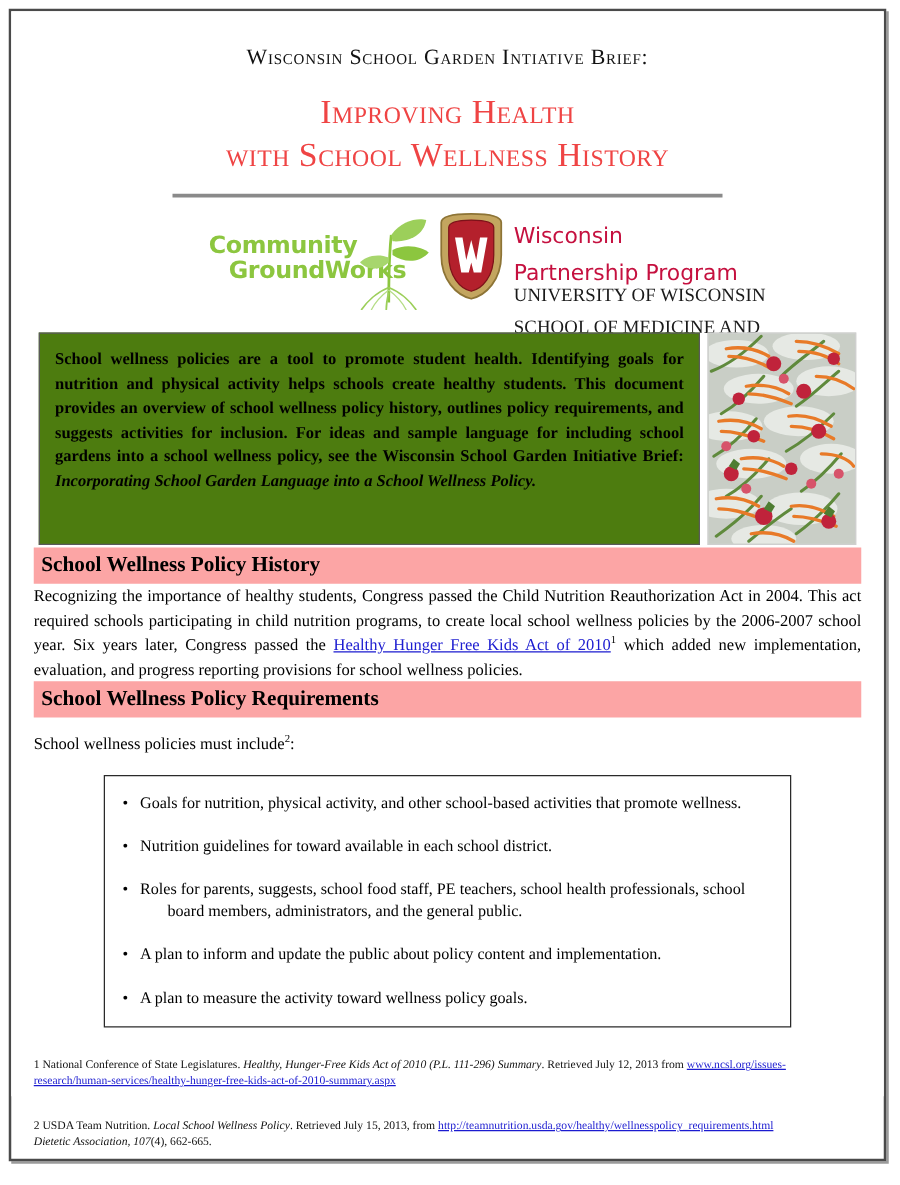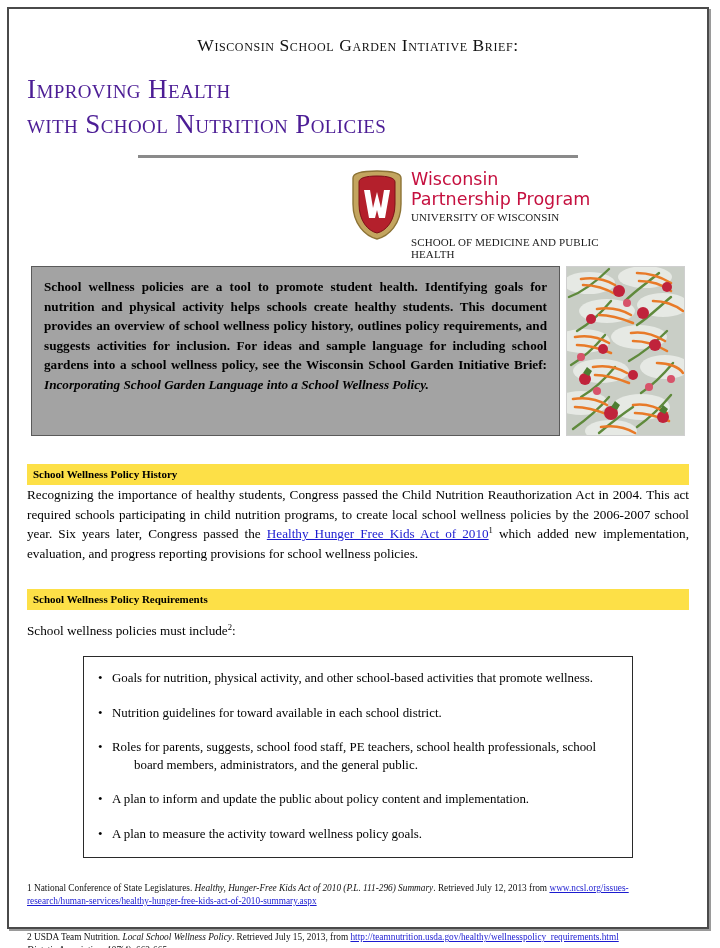--- a/index.html
+++ b/index.html
@@ -9,55 +9,55 @@
     border:2px solid #4a4a4a;background:#ffffff;box-sizing:border-box;}
   .page-shadow{position:absolute;left:9px;top:9px;width:702px;height:922px;
     background:#9a9a9a;z-index:0;}
   .page-inner{position:absolute;left:0;top:0;width:698px;height:868px;background:#fff;}
 
   .doc{position:absolute;left:18px;top:14px;width:662px;}
 
   
   .kicker{text-align:center;font-size:17.5px;letter-spacing:.6px;color:#111;
     font-variant:small-caps;margin-top:12px;}
-  .title{text-align:left;font-size:27px;line-height:1.28;color:#4c1d95;
+  .title{text-align:center;font-size:27px;line-height:1.28;color:#ef4444;
     font-variant:small-caps;margin-top:16px;letter-spacing:.4px;}
   .title-line{display:block;}
   .rule{height:3px;background:#8a8a8a;margin:14px auto 0 auto;width:440px;}
 
   
   .logos{position:relative;height:86px;margin-top:10px;}
   .cgw{position:absolute;left:140px;top:4px;width:168px;height:76px;}
   .cgw-txt{position:absolute;left:0;top:14px;color:#8cc63f;
     font-family:"DejaVu Sans",sans-serif;font-weight:bold;font-size:19px;line-height:20px;
     letter-spacing:-.3px;}
   .cgw-txt .l2{padding-left:16px;display:block;}
   .wpp{position:absolute;left:322px;top:0px;width:280px;height:84px;}
   .crest{position:absolute;left:0;top:2px;width:56px;height:70px;}
   .wpp-text{position:absolute;left:62px;top:2px;}
   .wpp-main{color:#c5103f;font-family:"DejaVu Sans",sans-serif;font-size:17.5px;
-    line-height:19.5px;font-weight:normal;}
-  .wpp-sub{color:#1a1a1a;font-family:"Liberation Serif",serif;font-size:11px;
+    line-height:19.5px;font-weight:normal;margin-top:10px;}
+  .wpp-sub{color:#1a1a1a;font-family:"Liberation Serif",serif;font-size:15px;
     line-height:12.4px;letter-spacing:.1px;margin-top:2px;}
 
   
   .band{position:relative;margin-top:12px;height:172px;}
   .summary{position:absolute;left:4px;top:0;width:529px;height:170px;
-    background:#a3a3a3;border:1px solid #5a5a5a;box-sizing:border-box;
+    background:#4d7c0f;border:1px solid #5a5a5a;box-sizing:border-box;
     padding:10px 12px 8px 12px;}
   .summary p{margin:0;font-weight:bold;font-size:13.2px;line-height:19.6px;
     text-align:justify;color:#000;}
   .summary .ital{font-style:italic;font-weight:bold;}
   .photo{position:absolute;left:539px;top:0;width:119px;height:170px;
     border:1px solid #cfcfcf;box-sizing:border-box;overflow:hidden;background:#cdd3cb;}
   .photo svg{display:block;}
 
   
-  .sechead{background:#fde047;color:#000;font-weight:bold;font-size:11px;
-    padding:4px 6px 5px 6px;margin-top:26px;}
+  .sechead{background:#fca5a5;color:#000;font-weight:bold;font-size:17px;
+    padding:4px 6px 5px 6px;}
   .body{font-size:13.2px;line-height:19.5px;text-align:justify;color:#000;
     }
   .lead{font-size:13.2px;line-height:19px;margin-top:11px;}
   a.link{color:#1b1bd0;text-decoration:underline;}
   sup{font-size:8.6px;vertical-align:super;line-height:0;}
 
   
   .bulletbox{margin:16px 0 0 56px;width:550px;border:1px solid #2a2a2a;
     box-sizing:border-box;padding:13px 14px 12px 14px;}
   .bullet{font-size:12.9px;line-height:17.5px;color:#000;margin-bottom:17px;
@@ -78,26 +78,43 @@
 
 <div class="page-shadow"></div>
 <div class="page-frame">
 <div class="page-inner">
 
   <div class="doc">
 
     <div class="kicker">Wisconsin School Garden Intiative Brief:</div>
     <div class="title">
       <span class="title-line">Improving Health</span>
-      <span class="title-line">with School Nutrition Policies</span>
+      <span class="title-line">with School Wellness History</span>
     </div>
     <div class="rule"></div>
 
     <div class="logos">
 
+      <div class="cgw">
+        <div class="cgw-txt">
+          <span>Community</span>
+          <span class="l2">GroundWorks</span>
+        </div>
+        <svg width="90" height="76" style="position:absolute;left:100px;top:0">
+          <path d="M44 70 C44 52 44 34 46 16" stroke="#8cc63f" stroke-width="2.2" fill="none"></path>
+          <path d="M46 16 C54 4 68 2 74 4 C72 16 60 22 47 21 Z" fill="#9ccf5a"></path>
+          <path d="M47 28 C58 22 72 26 76 30 C68 39 56 38 47 32 Z" fill="#8cc63f"></path>
+          <path d="M44 34 C34 30 24 34 21 38 C28 45 38 44 44 38 Z" fill="#a7d66d"></path>
+          <path d="M44 58 C34 62 26 70 22 76" stroke="#9ccf5a" stroke-width="1.4" fill="none"></path>
+          <path d="M44 58 C54 62 62 70 66 76" stroke="#9ccf5a" stroke-width="1.4" fill="none"></path>
+          <path d="M44 62 C42 70 42 74 42 76" stroke="#9ccf5a" stroke-width="1.4" fill="none"></path>
+          <path d="M44 60 C36 66 32 72 30 76" stroke="#b5dd86" stroke-width="1.1" fill="none"></path>
+          <path d="M44 60 C52 66 56 72 58 76" stroke="#b5dd86" stroke-width="1.1" fill="none"></path>
+        </svg>
+      </div>
 
       <div class="wpp">
         <svg class="crest" viewBox="0 0 56 70">
           <path d="M4 8 C4 3 12 1 28 1 C44 1 52 3 52 8 L52 34 C52 54 40 66 28 69 C16 66 4 54 4 34 Z" fill="#c3a55f" stroke="#8d7436" stroke-width="1.4"></path>
           <path d="M10 12 C10 8 17 6 28 6 C39 6 46 8 46 12 L46 34 C46 51 37 61 28 63 C19 61 10 51 10 34 Z" fill="#b4202c" stroke="#7d1219" stroke-width="1"></path>
           <path d="M15 20 L21 20 L24 38 L28 22 L32 38 L35 20 L41 20 L36 48 L30 48 L28 40 L26 48 L20 48 Z" fill="#ffffff"></path>
         </svg>
         <div class="wpp-text">
           <div class="wpp-main">Wisconsin</div>
           <div class="wpp-main">Partnership Program</div>

